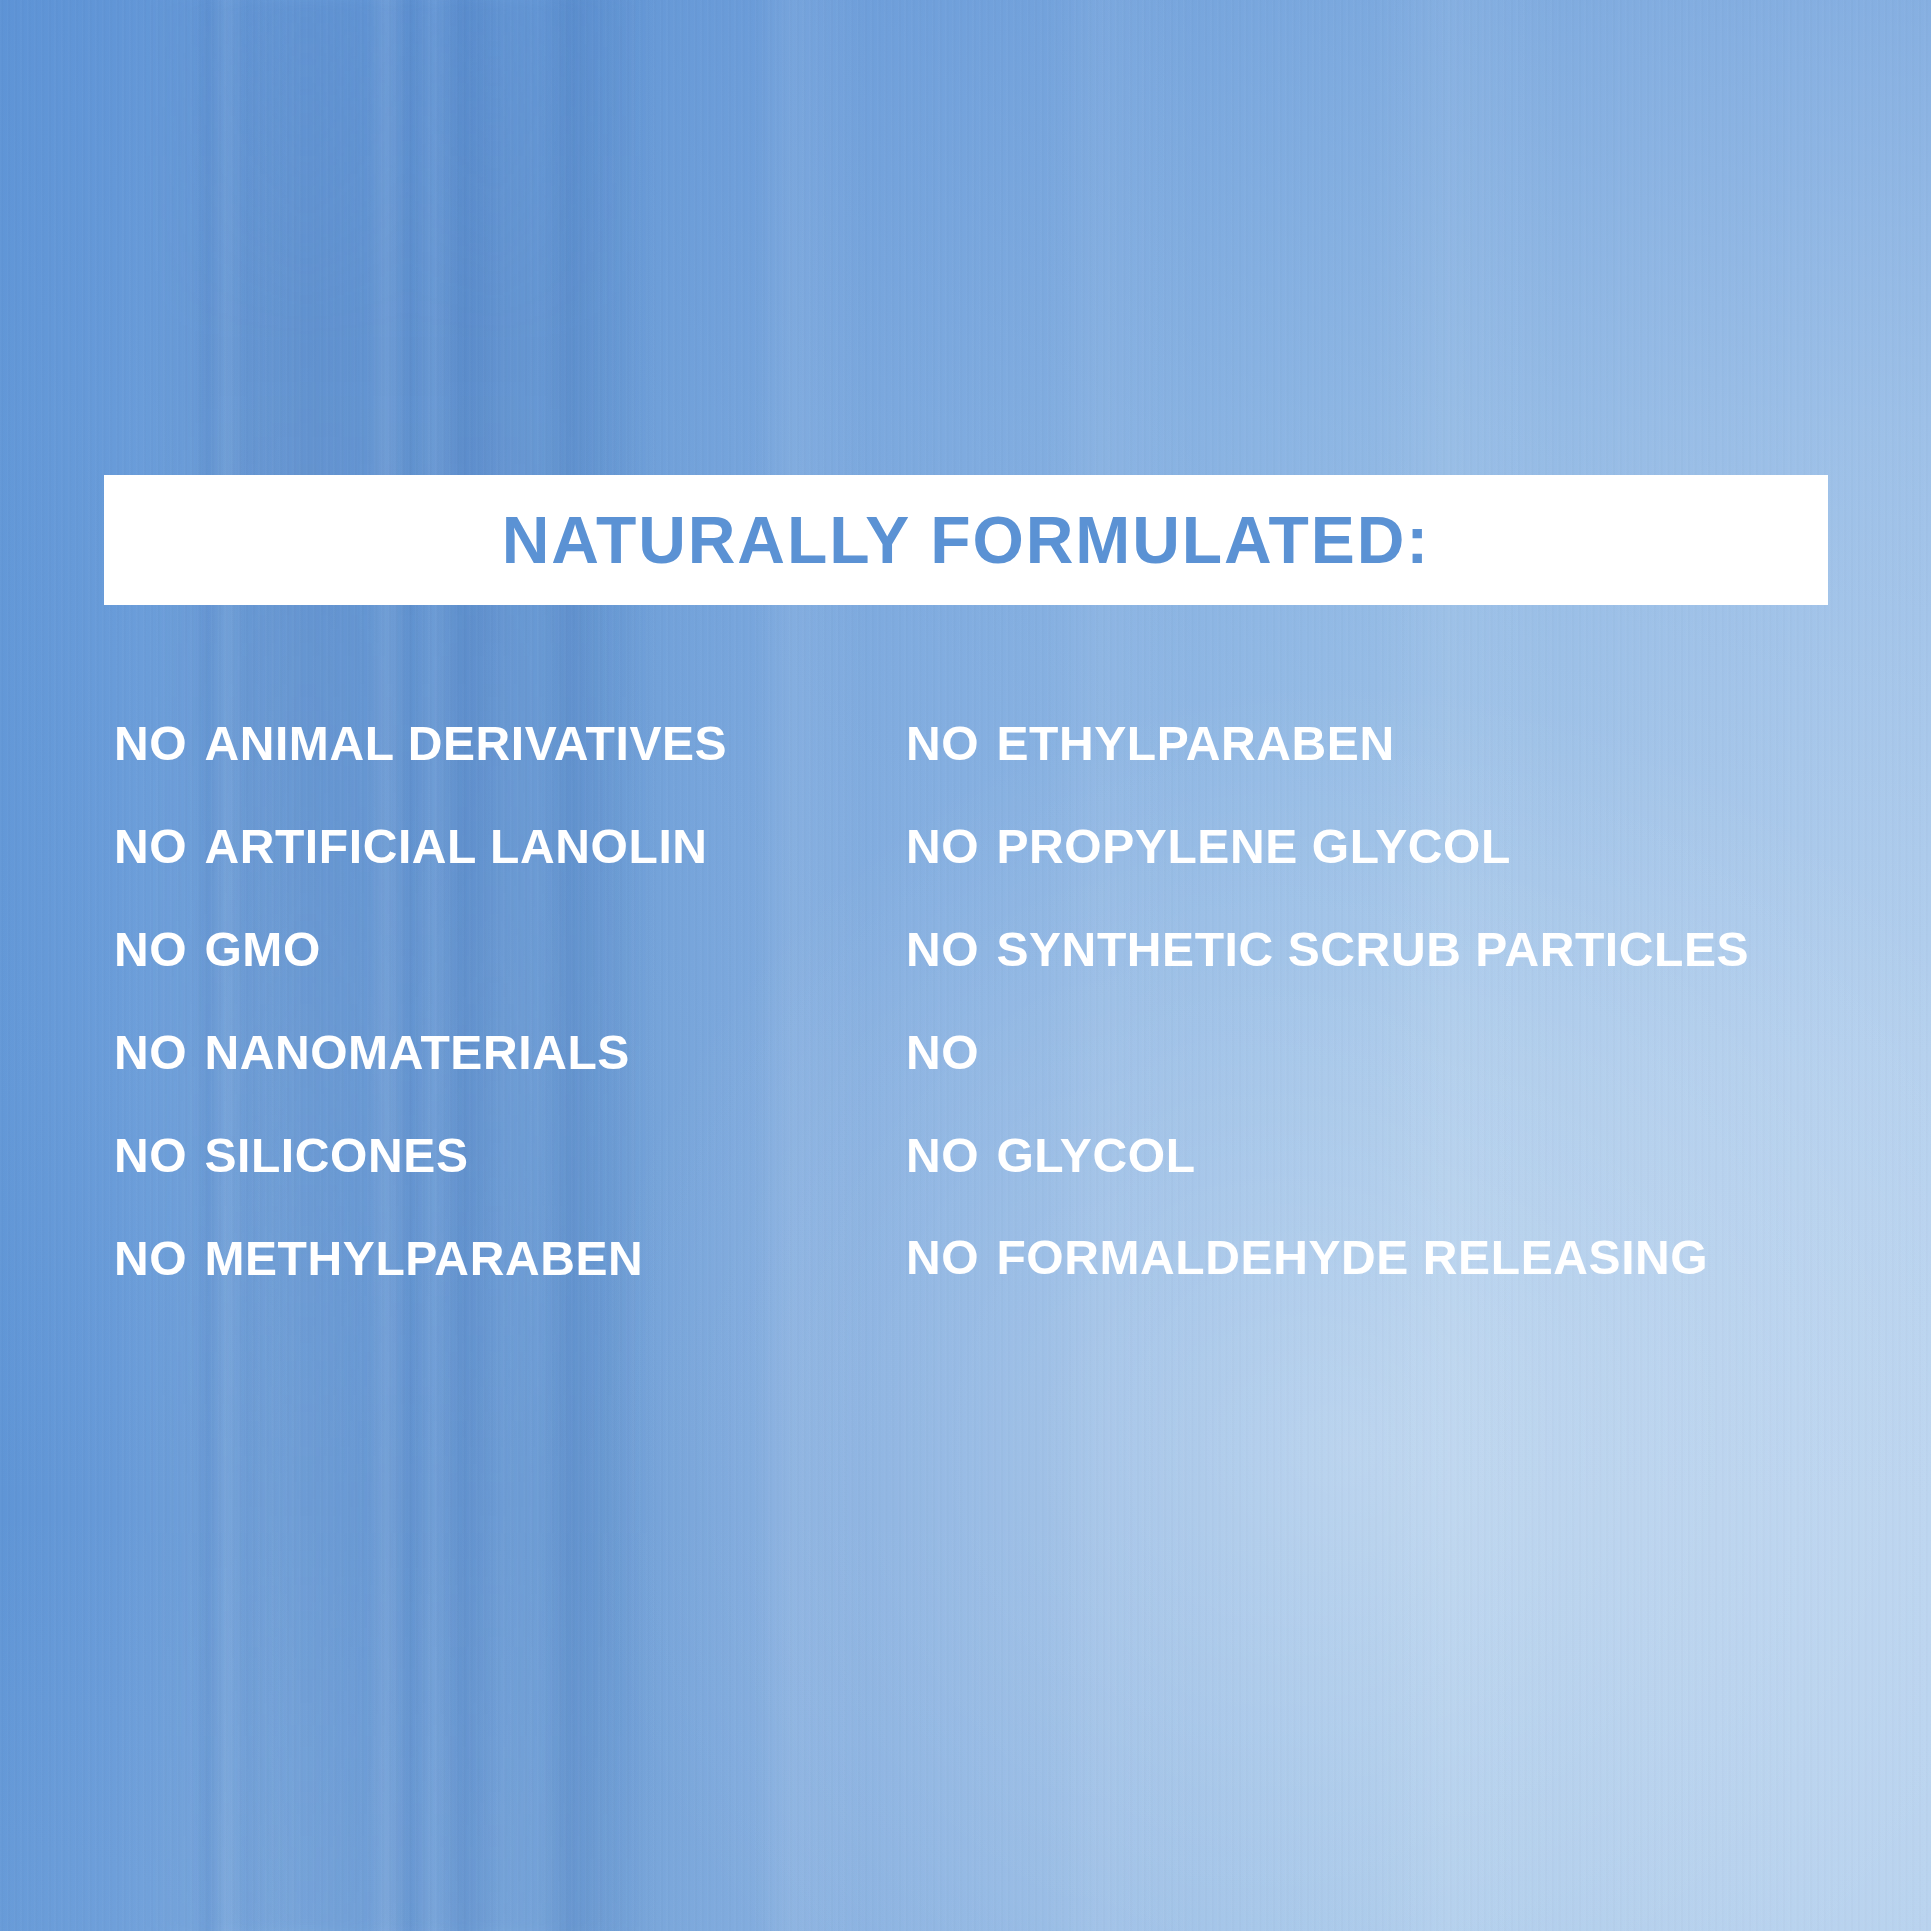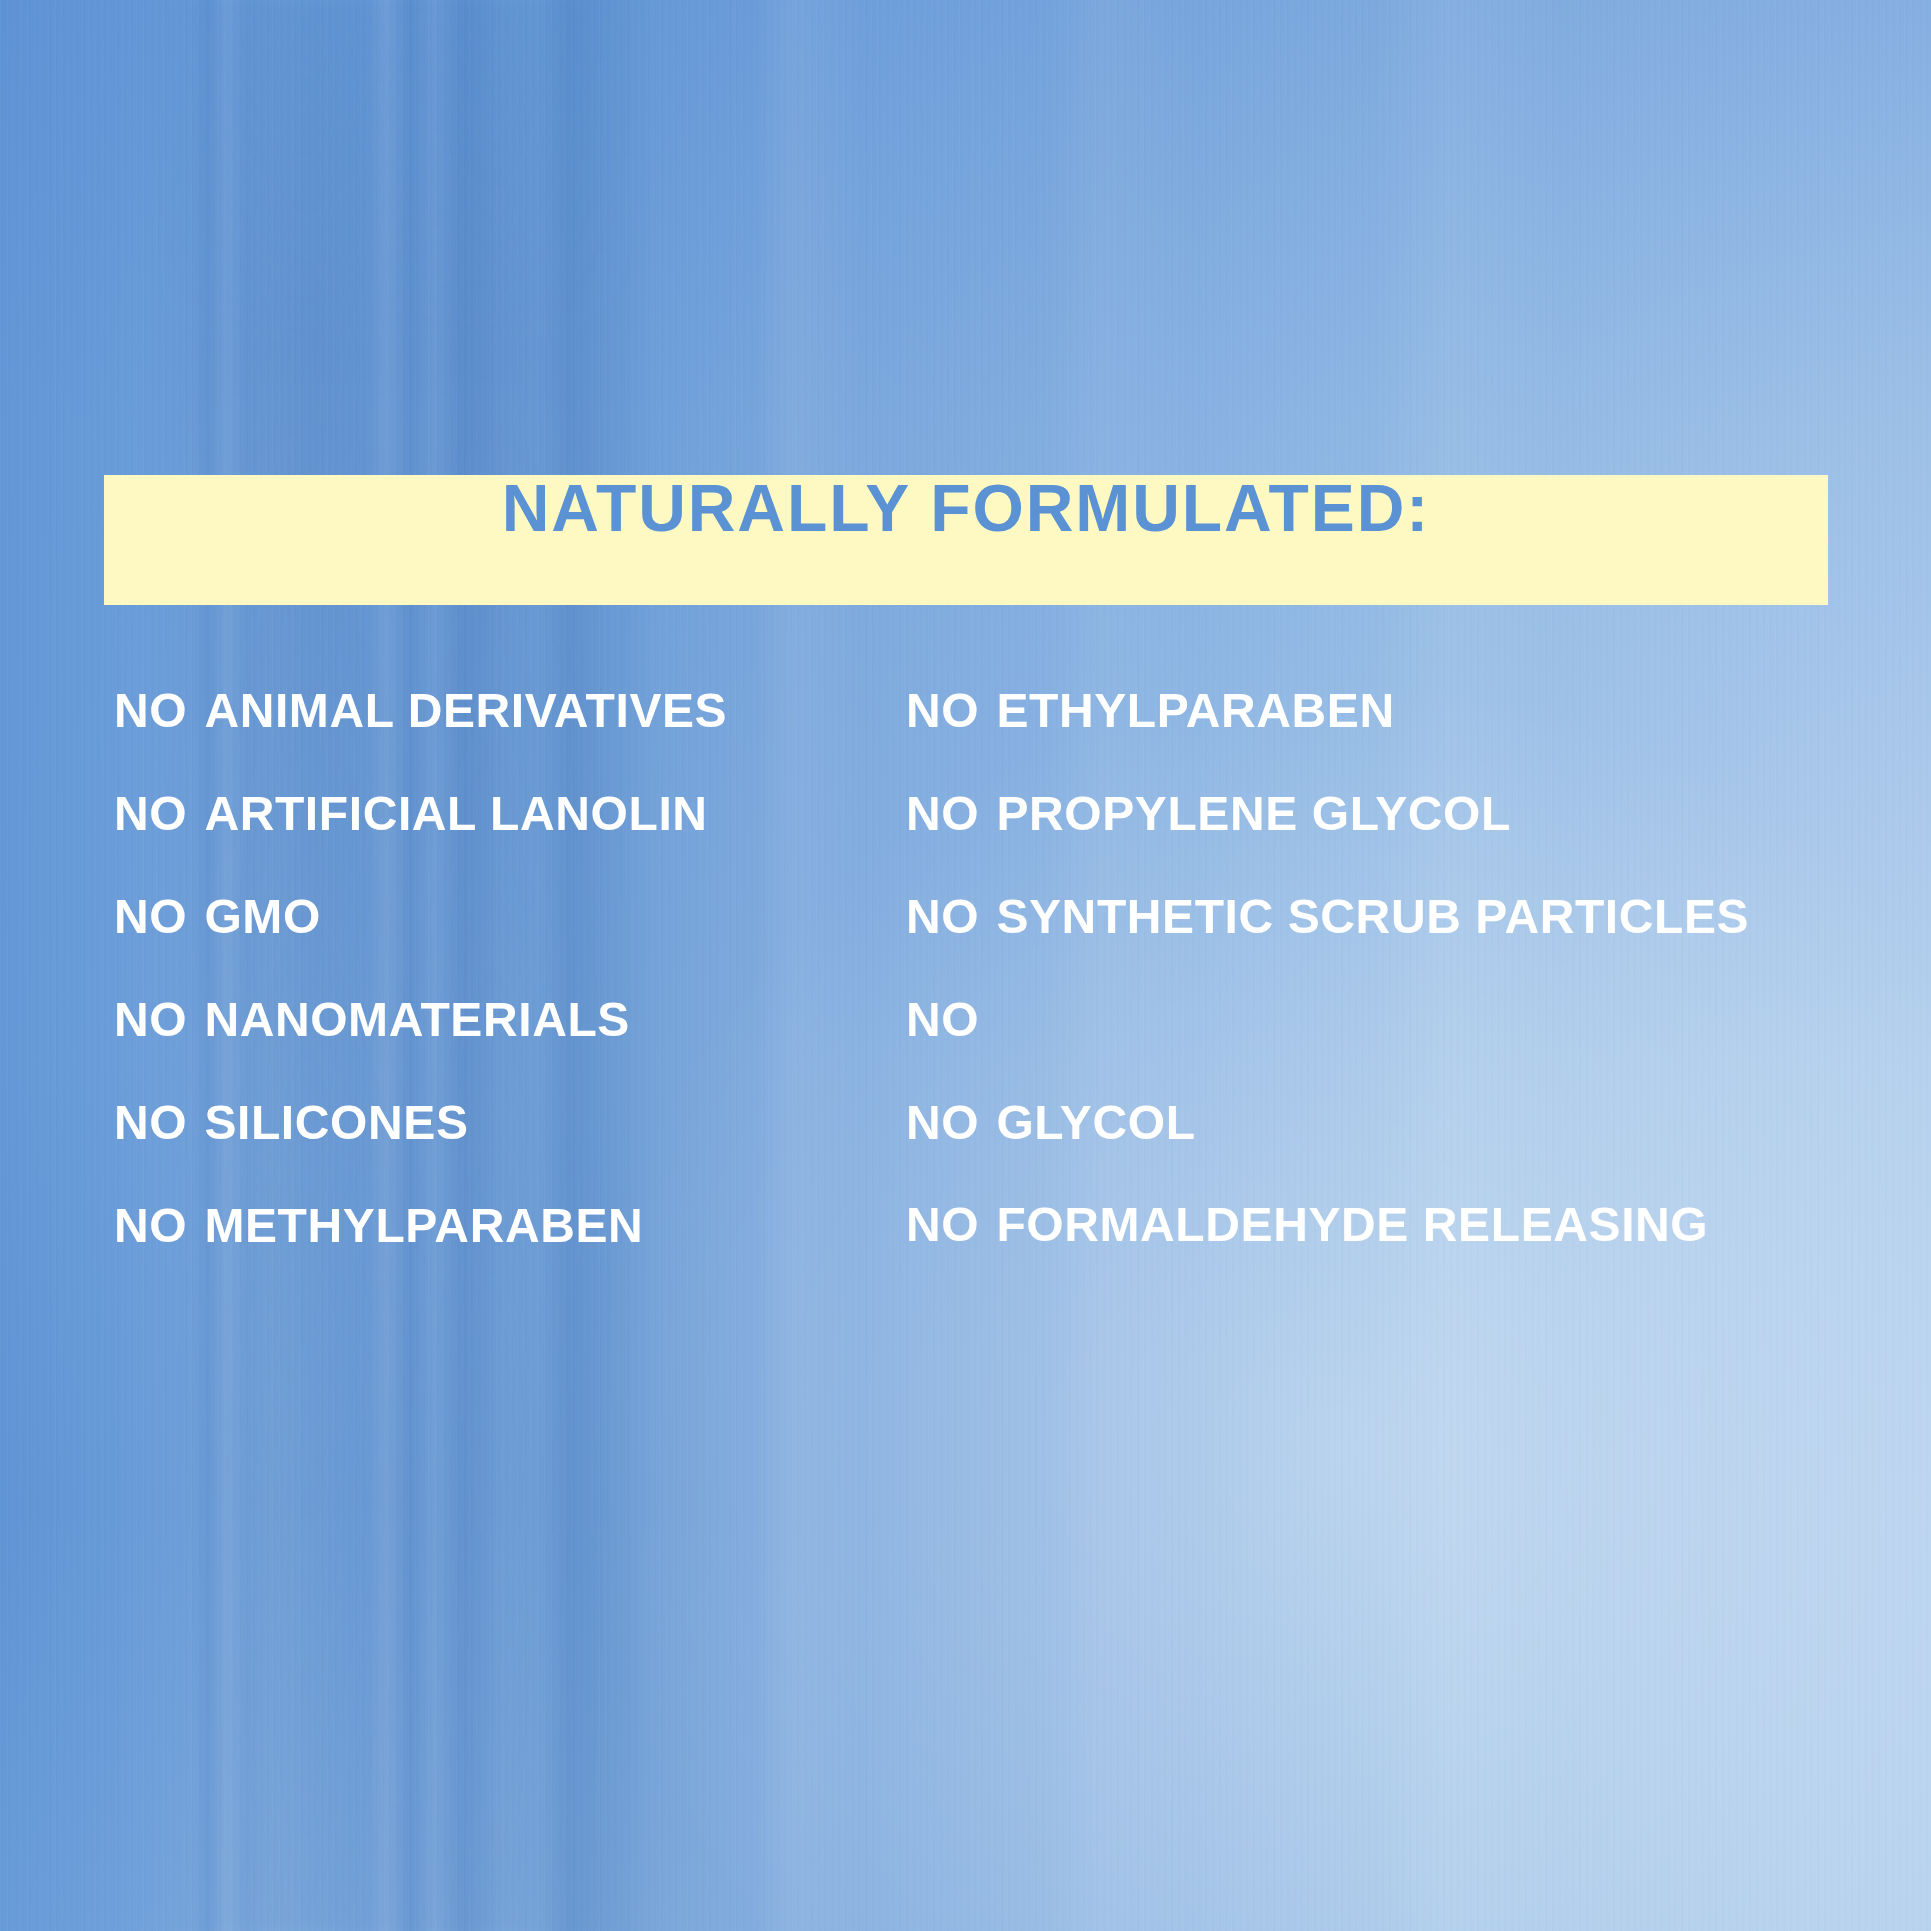--- a/index.html
+++ b/index.html
@@ -144,41 +144,41 @@
     opacity: 0.55;
   }
 
   
   .banner {
     position: absolute;
     left: 104px;
     top: 475px;
     width: 1724px;
     height: 130px;
-    background: #fef9c3;
+    background: #ffffff;
     display: flex;
-    align-items: flex-start;
+    align-items: center;
     justify-content: center;
   }
 
   .banner-title {
     color: #5b92d4;
     font-family: "Liberation Sans", sans-serif;
     font-size: 66px;
     font-weight: bold;
     letter-spacing: 1.9px;
     line-height: 1;
     white-space: nowrap;
   }
 
   
   .columns {
     position: absolute;
     left: 0;
-    top: 660px;
+    top: 693px;
     width: 1931px;
     display: flex;
   }
 
   .col {
     display: flex;
     flex-direction: column;
   }
 
   .col-left  { margin-left: 114px; width: 792px; }

